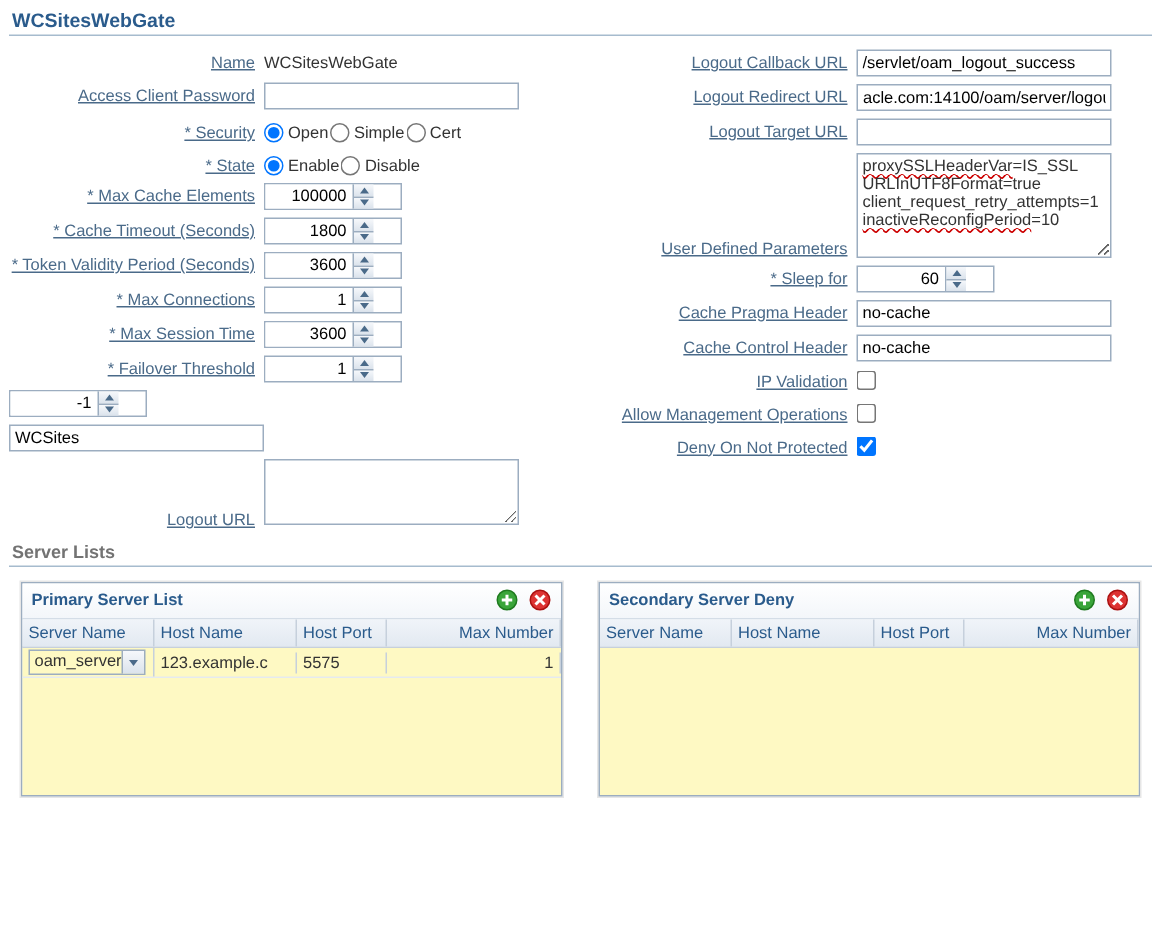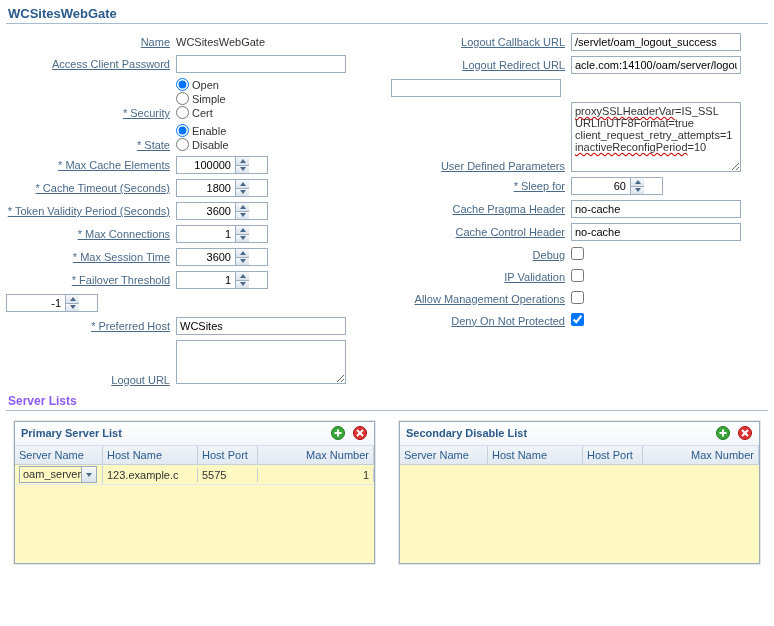--- a/index.html
+++ b/index.html
@@ -96,28 +96,28 @@
     cursor: pointer;
   }
   .spinner .sp-btn + .sp-btn { border-top: 1px solid #9cadc0; }
   .arrow-up, .arrow-down {
     width: 0; height: 0;
     border-left: 3px solid transparent;
     border-right: 3px solid transparent;
   }
   .arrow-up { border-bottom: 4px solid #4a6a89; }
   .arrow-down { border-top: 4px solid #4a6a89; }
-  .radio-group { display: flex; flex-direction: column; gap: 1px; }
+  .radio-group { display: flex; flex-direction: row; gap: 1px; }
   .radio-item { display: flex; align-items: center; gap: 3px; }
   .radio-item input { margin: 0; }
   input[type=checkbox] { margin: 0; }
   .section-title {
     font-size: 12px;
     font-weight: bold;
-    color: #8b5cf6;
+    color: #737373;
     padding: 6px 0 2px 8px;
   }
   .lists-area {
     display: flex;
     gap: 24px;
     padding: 6px 14px 14px 14px;
   }
   .panel {
     flex: 1;
     border: 1px solid #9cadc0;
@@ -350,21 +350,20 @@
               </span>
               <span class="sp-btn">
                 <span class="arrow-down"></span>
               </span>
             </span>
         </span>
       </div>
     </div>
 
     <div class="row center">
-      <div class="label">* Preferred Host</div>
       <div class="value"><input type="text" class="wide" value="WCSites" style=""></div>
     </div>
 
     <div class="row">
       <div class="label">Logout URL</div>
       <div class="value"><textarea rows="3" style="height: 44px;"></textarea></div>
     </div>
 
   </div>
 
@@ -374,20 +373,21 @@
       <div class="label">Logout Callback URL</div>
       <div class="value"><input type="text" class="wide" value="/servlet/oam_logout_success" style=""></div>
     </div>
 
     <div class="row center">
       <div class="label">Logout Redirect URL</div>
       <div class="value"><input type="text" class="wide" value="acle.com:14100/oam/server/logout" style=""></div>
     </div>
 
     <div class="row center">
+      <div class="label">Logout Target URL</div>
       <div class="value"><input type="text" class="wide" value="" style=""></div>
     </div>
 
     <div class="row">
       <div class="label">User Defined Parameters</div>
       <div class="value">
         <div style="border:1px solid #9cadc0; width:170px; height:70px; padding:2px 3px; font-size:11px; overflow:hidden; resize:both; background:#fff;">
           <div><span class="underline-red">proxySSLHeaderVar</span><span>=IS_SSL</span></div>
           <div>URLInUTF8Format=true</div>
           <div>client_request_retry_attempts=1</div>
@@ -416,24 +416,20 @@
     <div class="row center">
       <div class="label">Cache Pragma Header</div>
       <div class="value"><input type="text" class="wide" value="no-cache" style=""></div>
     </div>
 
     <div class="row center">
       <div class="label">Cache Control Header</div>
       <div class="value"><input type="text" class="wide" value="no-cache" style=""></div>
     </div>
 
-    <div class="row center">
-      <div class="label">Debug</div>
-      <div class="value"><input type="checkbox" style=""></div>
-    </div>
 
     <div class="row center">
       <div class="label">IP Validation</div>
       <div class="value"><input type="checkbox" style=""></div>
     </div>
 
     <div class="row center">
       <div class="label">Allow Management Operations</div>
       <div class="value"><input type="checkbox" style=""></div>
     </div>
@@ -488,21 +484,21 @@
         </div>
         <div class="gc gc2">123.example.c</div>
         <div class="gc gc3">5575</div>
         <div class="gc gc4">1</div>
       </div>
     </div>
   </div>
 
   <div class="panel">
     <div class="panel-head">
-      <div class="panel-head-left">Secondary Disable List</div>
+      <div class="panel-head-left">Secondary Server Deny</div>
       <div class="panel-btns">
         <span class="icon-add">
           <svg viewBox="0 0 16 16">
               <circle cx="8" cy="8" r="6.5" fill="#3aa53a" stroke="#1f7a1f"></circle>
               <rect x="7" y="4.5" width="2" height="7" fill="#fff"></rect>
               <rect x="4.5" y="7" width="7" height="2" fill="#fff"></rect>
             </svg>
         </span>
         <span class="icon-del">
           <svg viewBox="0 0 16 16">

